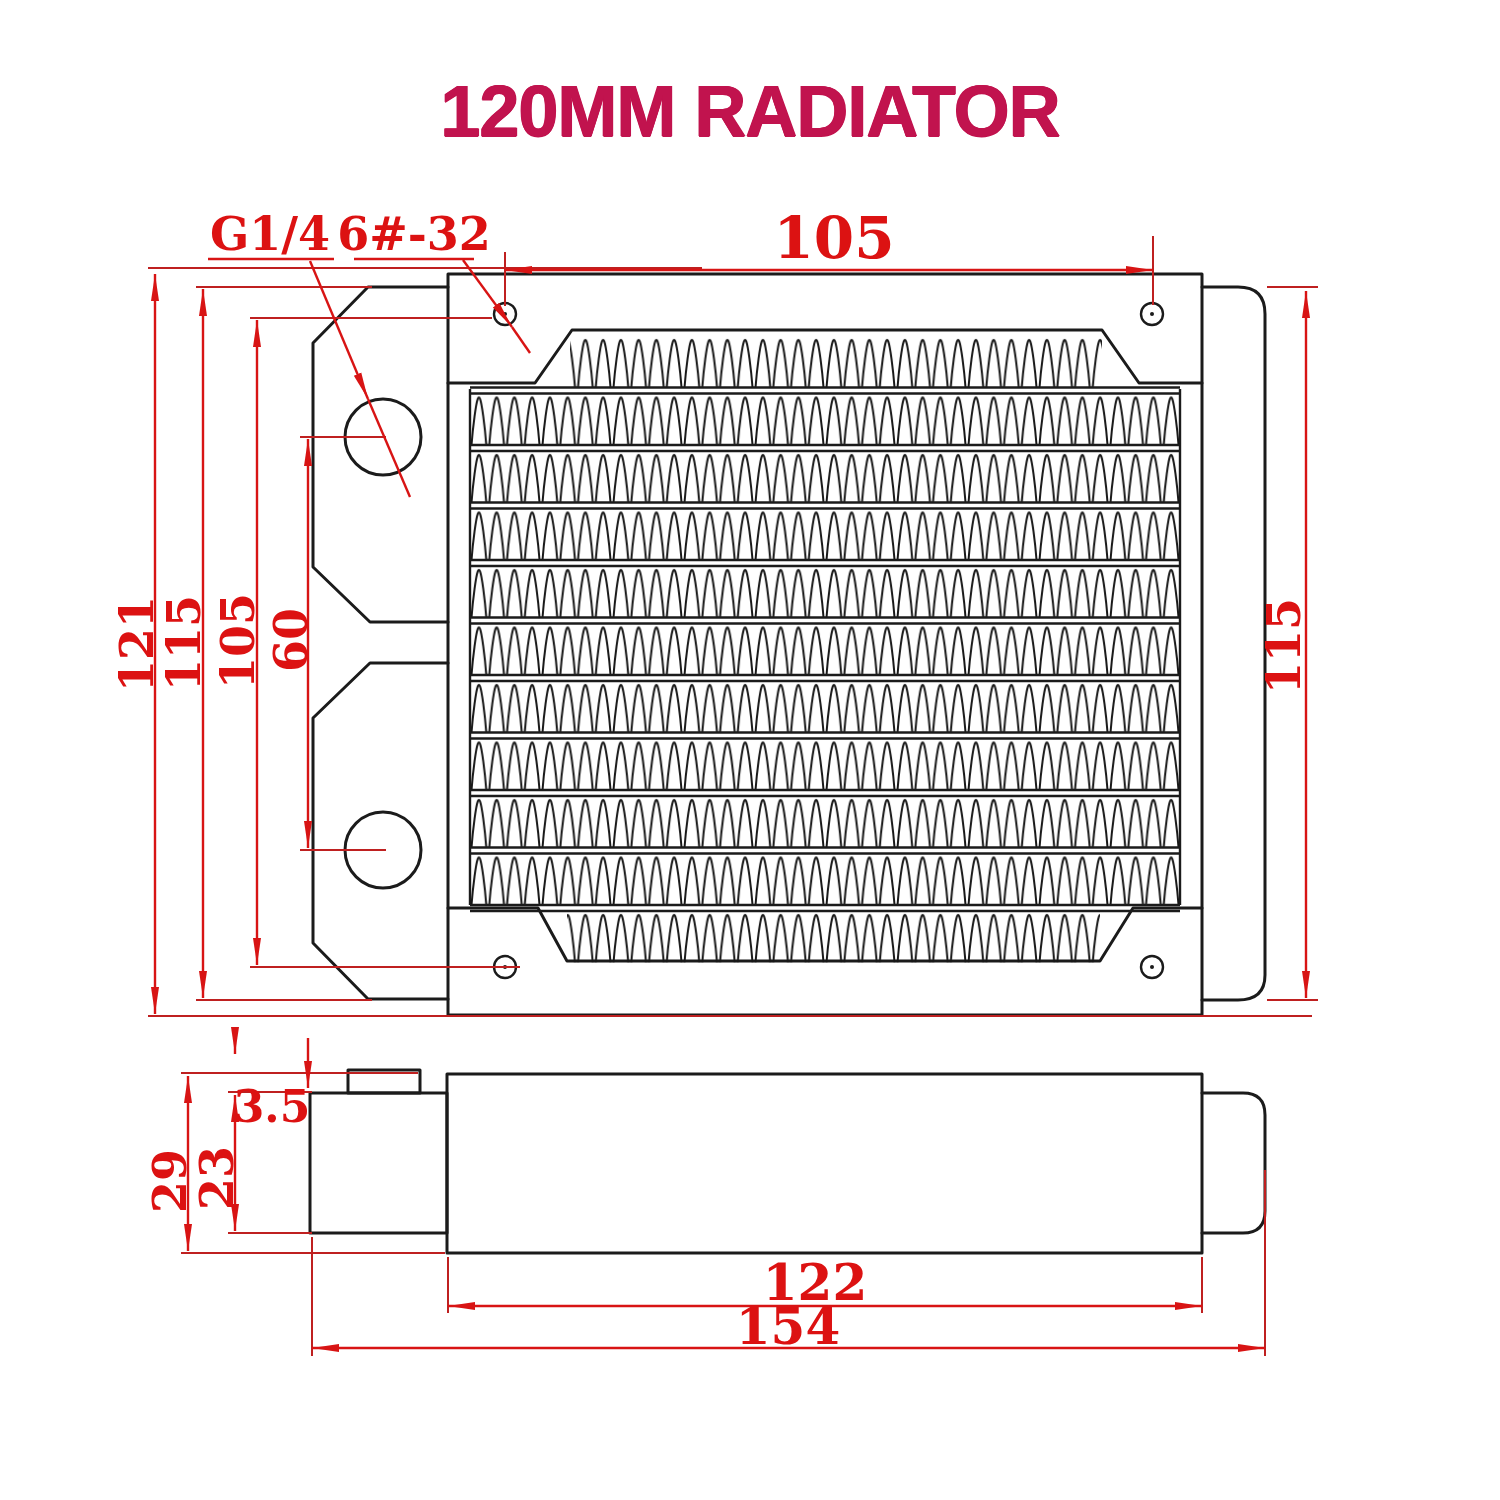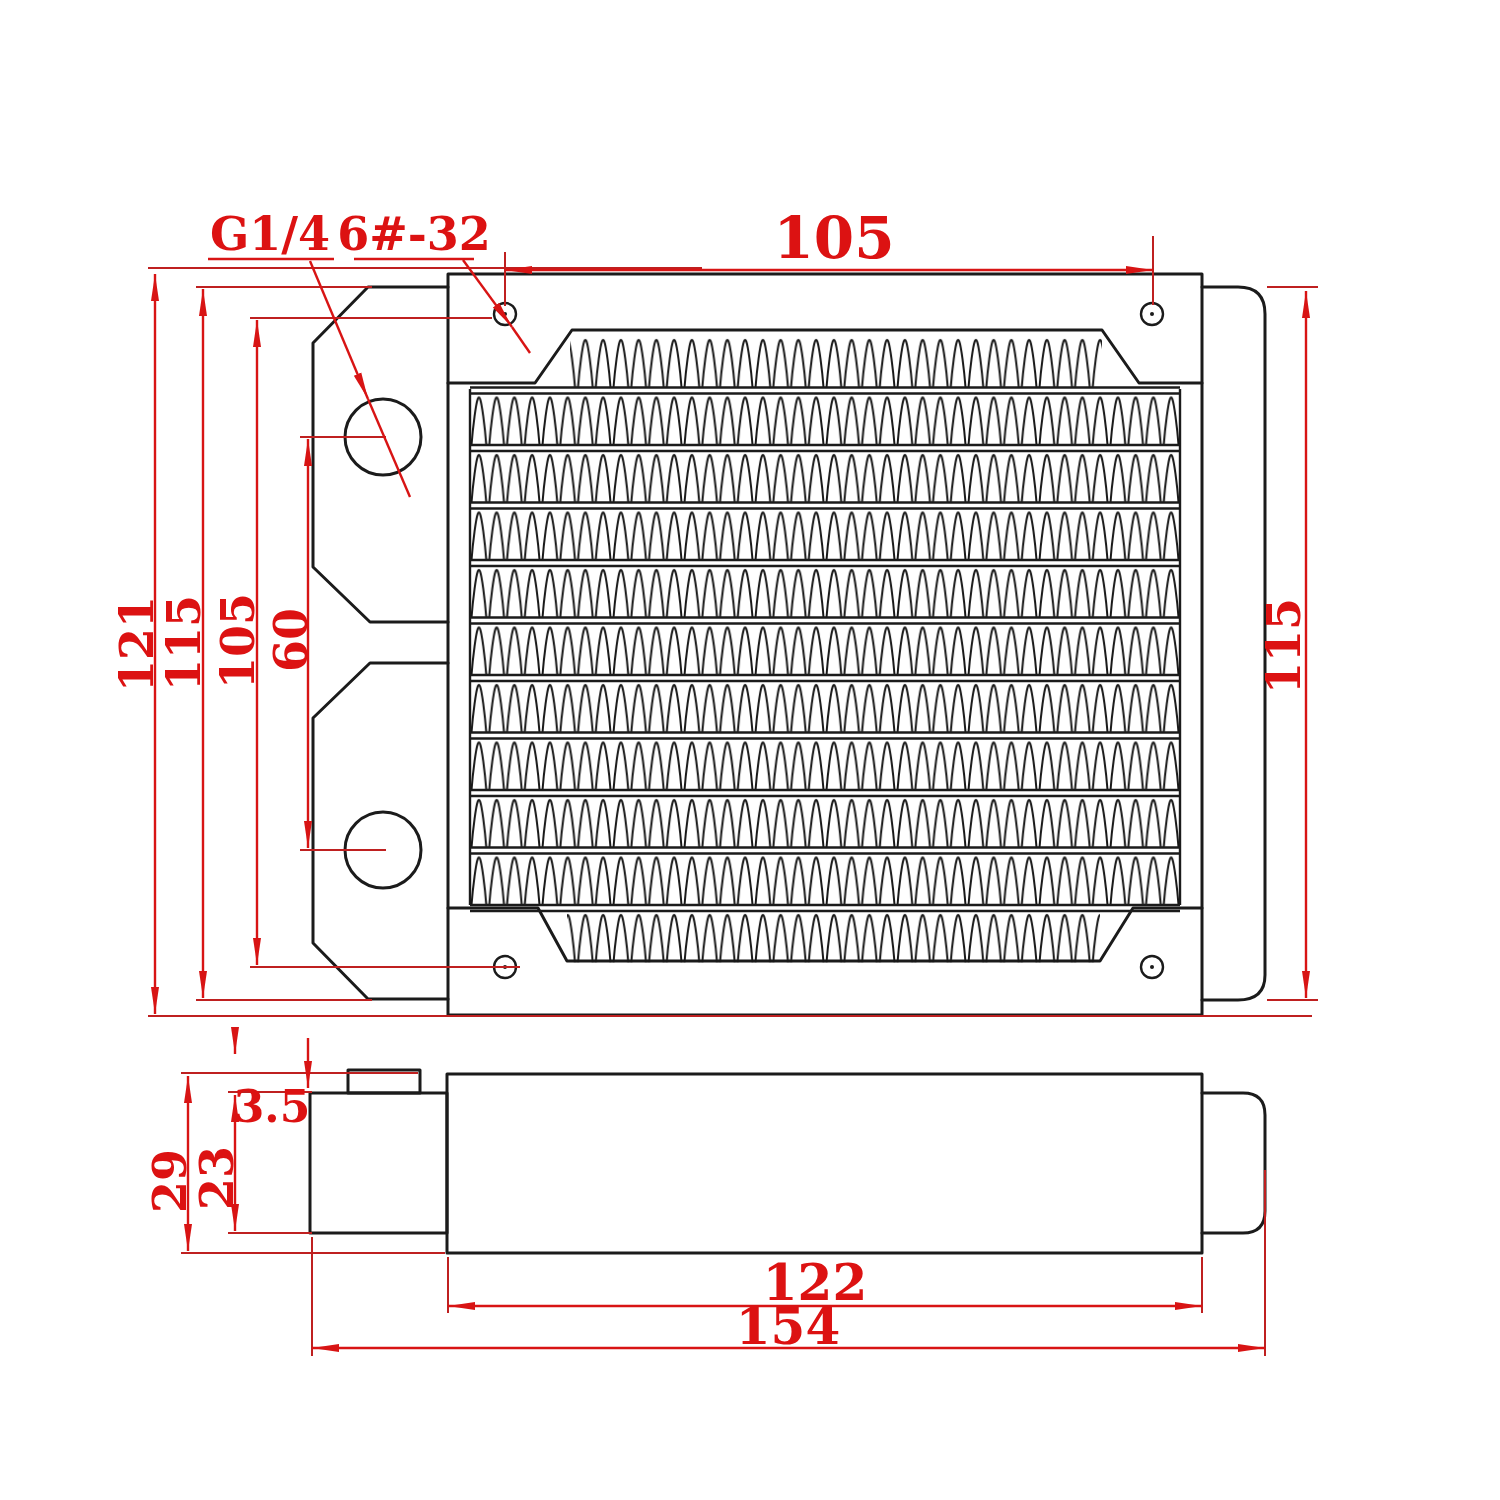--- a/index.html
+++ b/index.html
@@ -20,20 +20,21 @@
   .dimtxt{fill:#dc1212;font-family:"DejaVu Serif",serif;font-weight:bold;font-size:46px;text-anchor:middle;}
   .big{font-size:58px;}
   .med{font-size:50px;}
   .ctr{dominant-baseline:central;}
 </style>
 </head>
 <body>
 
 <div class="stage">
 
+  <h1 class="title">120MM RADIATOR</h1>
 
   <svg width="1500" height="1500" viewBox="0 0 1500 1500">
     <defs>
       <pattern id="finPat" x="470" y="330" width="17.75" height="57.5" patternUnits="userSpaceOnUse">
         <path d="M1.5,57.5 C3,38 6,16 7.7,11.5 Q8.9,8.5 10.1,11.5 C11.8,16 14.8,38 16.3,57.5" fill="none" stroke="#161616" stroke-width="2"></path>
       </pattern>
       <marker id="ae" markerUnits="userSpaceOnUse" markerWidth="28" markerHeight="10" refX="27" refY="5" orient="auto">
         <path d="M27,5 L0,1 L0,9 Z" fill="#d81414"></path>
       </marker>
       <marker id="as" markerUnits="userSpaceOnUse" markerWidth="28" markerHeight="10" refX="1" refY="5" orient="auto">

